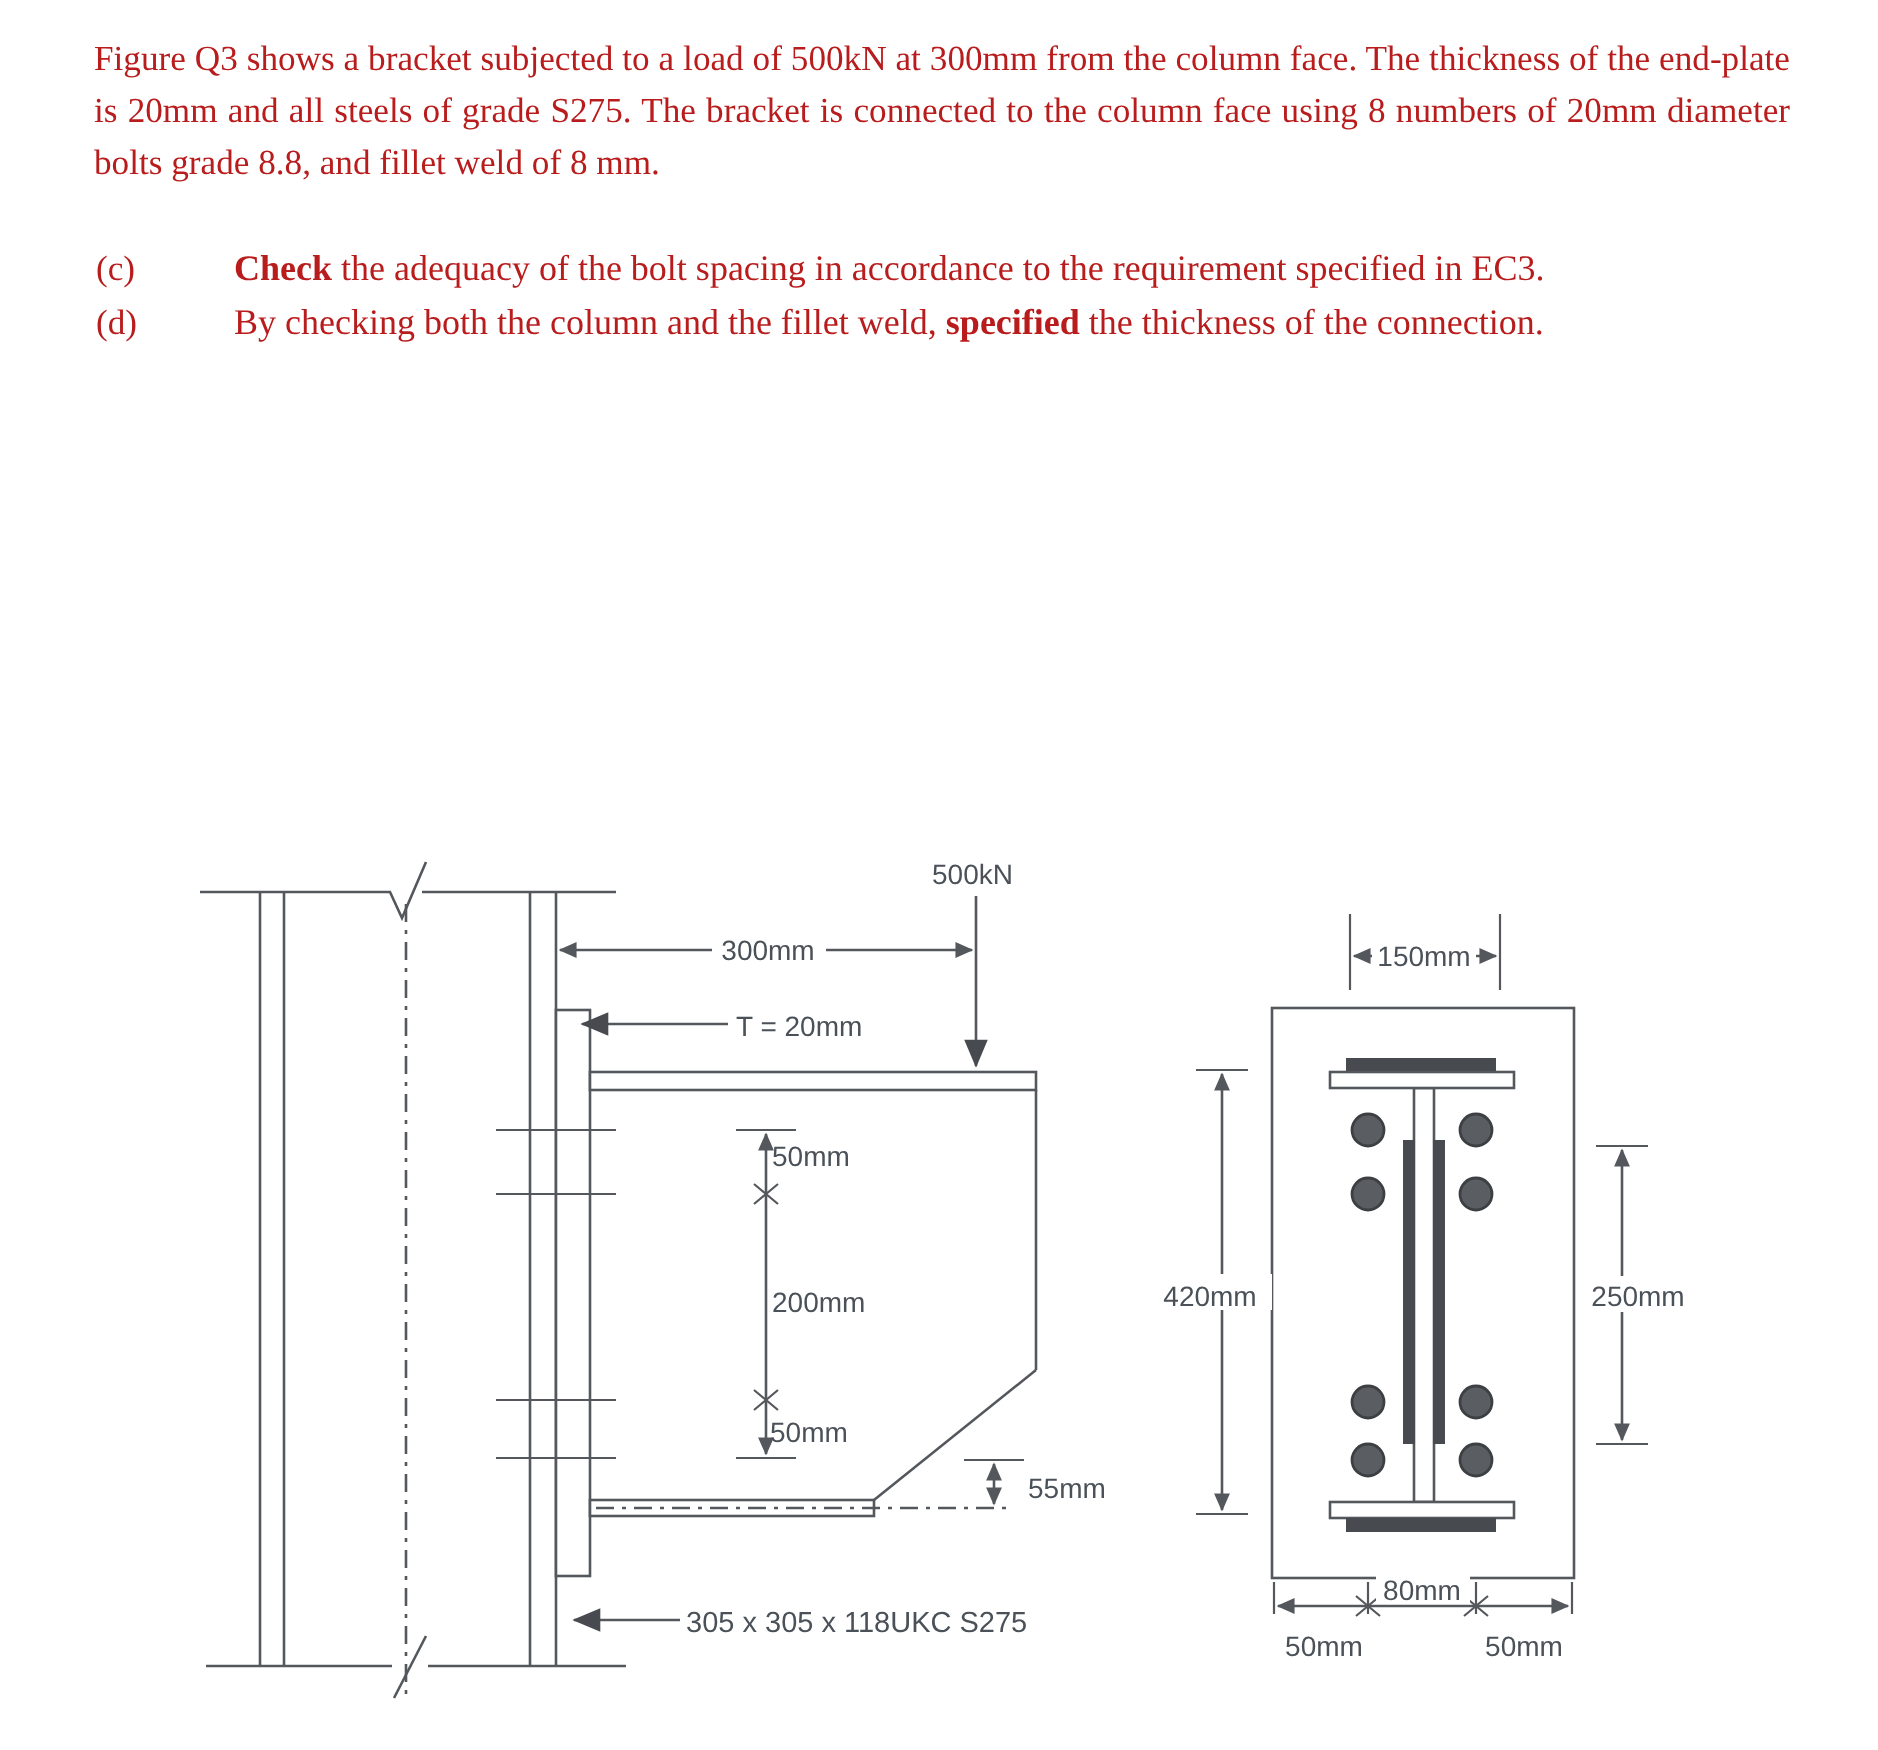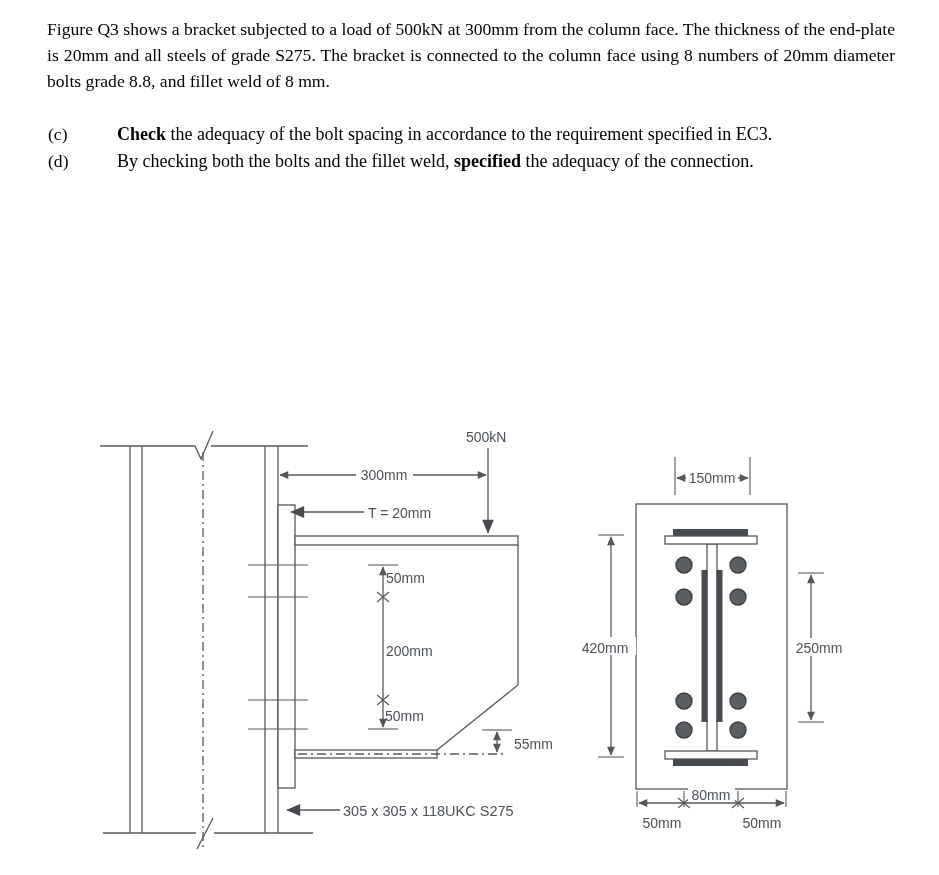--- a/index.html
+++ b/index.html
@@ -1,17 +1,17 @@
 <!DOCTYPE html>
 <html><head>
 <meta charset="utf-8">
 <style>
   html,body{margin:0;padding:0;background:#ffffff;}
   .page{position:relative;width:939px;height:875px;background:#ffffff;overflow:hidden;
-        font-family:"Liberation Serif",serif;color:#000000;}
+        font-family:"Liberation Serif",serif;color:#b91c1c;}
   .question{position:absolute;left:47px;top:16px;width:848px;}
   .intro{font-size:17.6px;line-height:26px;text-align:justify;}
   .items{margin-top:27px;}
   .item{position:relative;margin-bottom:1px;}
   .item .marker{position:absolute;left:1px;top:0;font-size:17.6px;line-height:26px;}
   .item .item-body{margin-left:70px;font-size:18px;line-height:26px;text-align:justify;}
   .item .item-body b{font-weight:bold;}
   svg text{font-family:"Liberation Sans",sans-serif;font-size:14px;fill:#4b5158;}
   svg text.sec{font-size:14.5px;}
   .ln{stroke:#54585d;stroke-width:1.3;fill:none;}
@@ -29,21 +29,21 @@
 
   <div class="question">
     <div class="intro">Figure Q3 shows a bracket subjected to a load of 500kN at 300mm from the column face. The thickness of the end-plate is 20mm and all steels of grade S275. The bracket is connected to the column face using 8 numbers of 20mm diameter bolts grade 8.8, and fillet weld of 8 mm.</div>
     <div class="items">
       <div class="item">
         <span class="marker">(c)</span>
         <div class="item-body"><b>Check</b><span> the adequacy of the bolt spacing in accordance to the requirement specified in EC3.</span></div>
       </div>
       <div class="item">
         <span class="marker">(d)</span>
-        <div class="item-body"><span>By checking both the bolts and the fillet weld, </span><b>specified</b><span> the adequacy of the connection.</span></div>
+        <div class="item-body"><span>By checking both the column and the fillet weld, </span><b>specified</b><span> the thickness of the connection.</span></div>
       </div>
     </div>
   </div>
 
   <svg style="position:absolute;left:0;top:415px;" width="939" height="460" viewBox="0 415 939 460">
     <defs>
       <marker id="arr" viewBox="0 0 10 10" refX="9.2" refY="5" markerWidth="11" markerHeight="9" markerUnits="userSpaceOnUse" orient="auto-start-reverse">
         <path d="M0,0.6 L10,5 L0,9.4 z" fill="#54585d"></path>
       </marker>
       <marker id="arrBig" viewBox="0 0 10 10" refX="9.4" refY="5" markerWidth="21" markerHeight="14" markerUnits="userSpaceOnUse" orient="auto-start-reverse">

